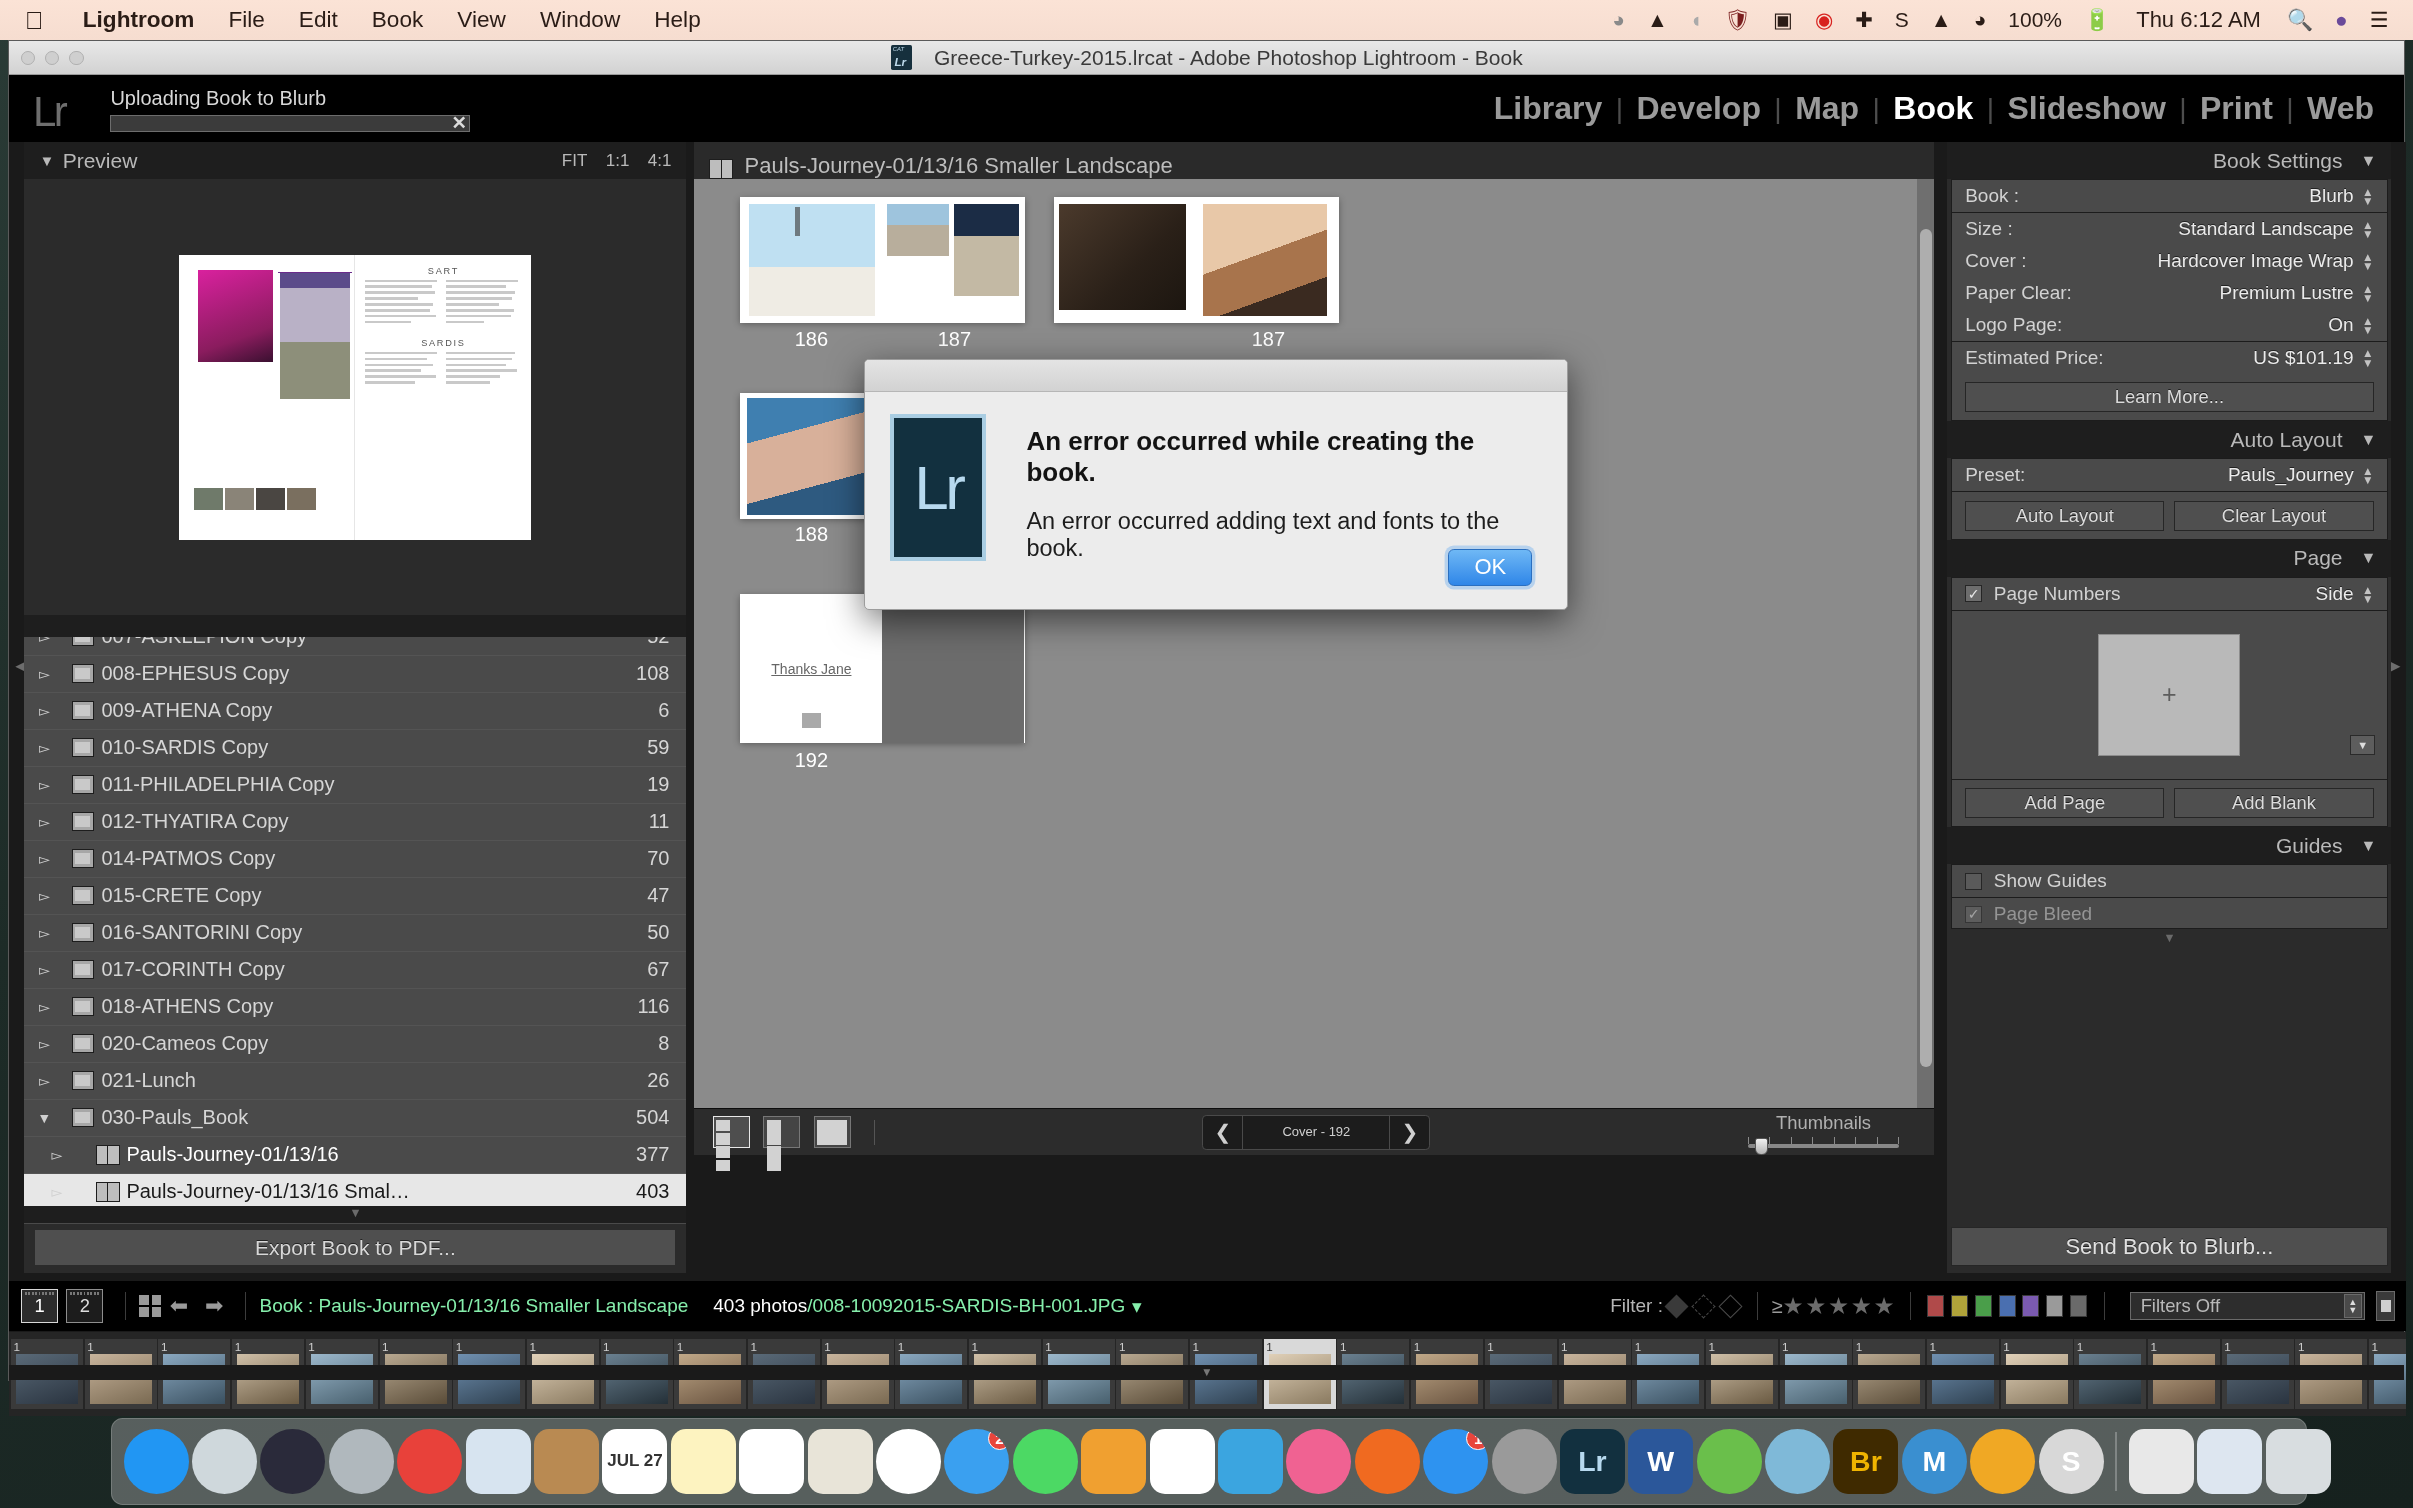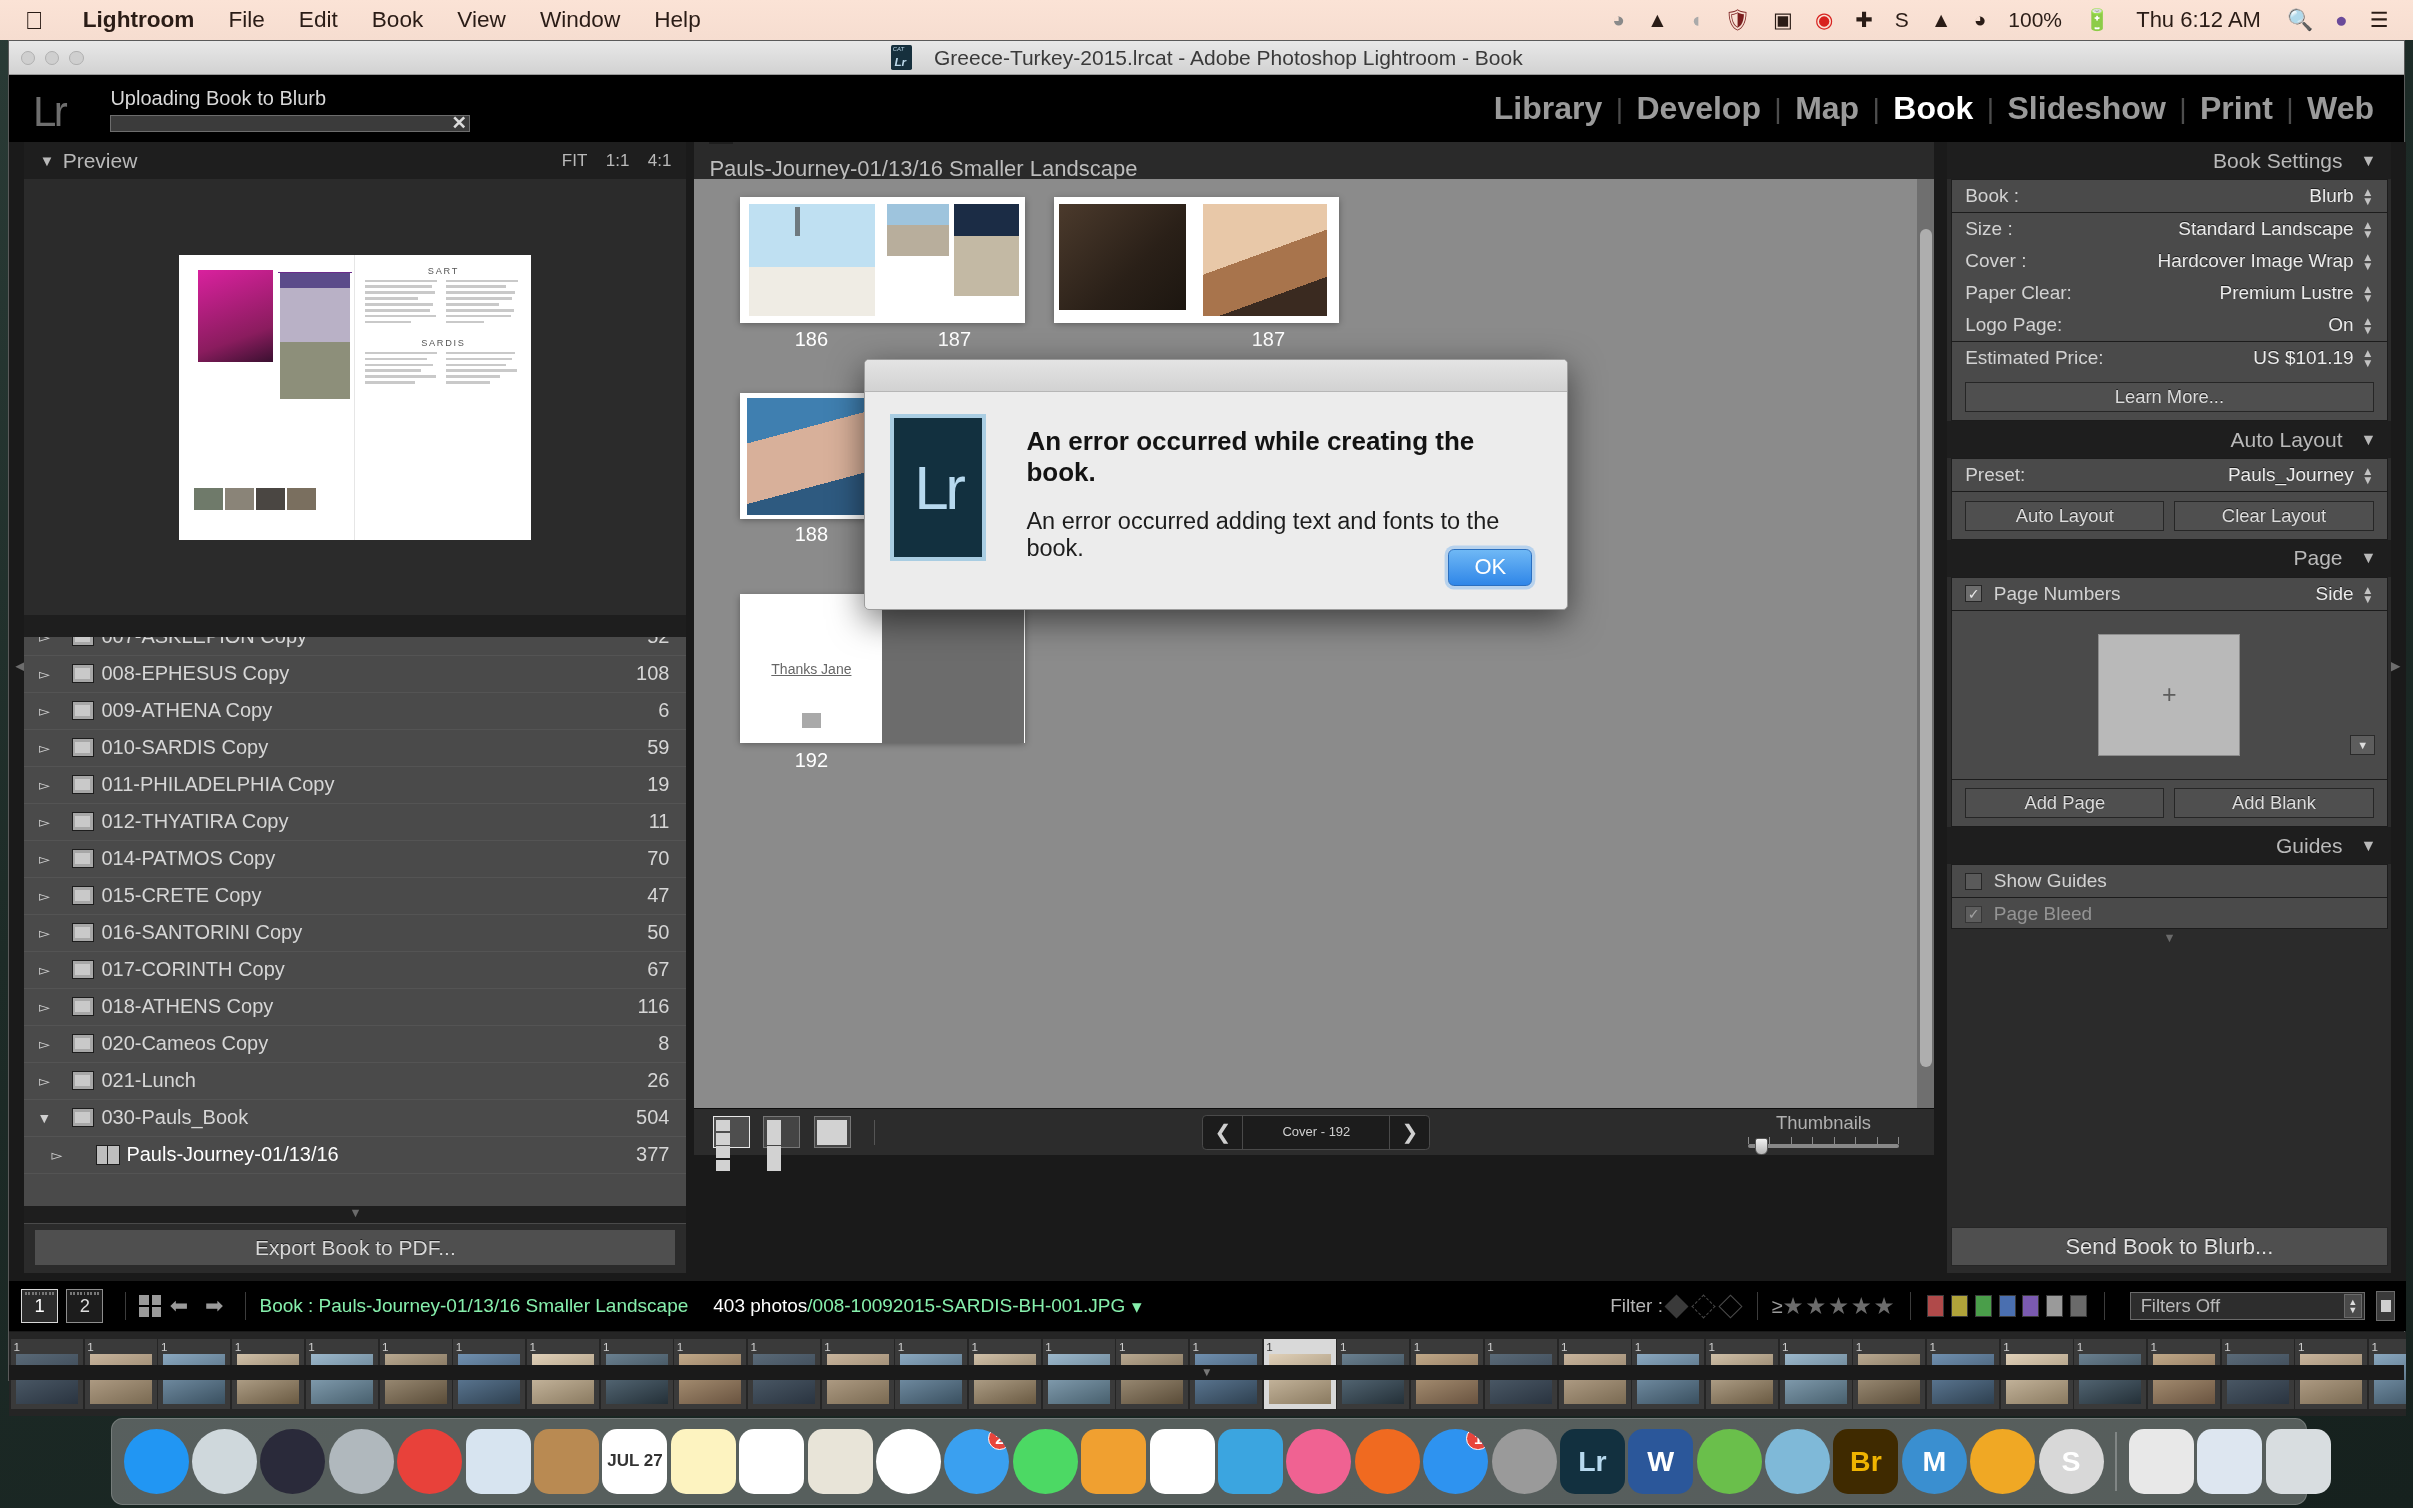--- a/index.html
+++ b/index.html
@@ -109,21 +109,21 @@
       color:#d8d8d8; font-size:21px; display:flex; align-items:center; justify-content:center;
       text-shadow:0 -0.8px 0 #222; }
 
   
   .collapseL { position:absolute; left:1.7px; top:511px; color:#6d6d6d; font-size:22px;}
   .collapseR { position:absolute; right:1.7px; top:511px; color:#6d6d6d; font-size:22px;}
 
   
   .center { position:absolute; left:685px; top:0; width:1240px; height:1131px; background:#1a1a1a;}
   .centerhdr { height:37px; background:#2a2a2a; color:#bdbdbd; font-size:22px;
-      display:flex; align-items:flex-start; gap:11.7px; padding:0 15px;flex-direction:column; }
+      display:flex; align-items:flex-end; gap:11.7px; padding:0 15px; }
   .canvas { position:relative; height:929px; background:#8b8b8b; overflow:hidden;}
   .scroll-v { position:absolute; right:0; top:0; width:17px; height:100%; background:#6f6f6f;}
   .scroll-v .thumb { position:absolute; left:2.5px; top:50px; width:11.7px; height:838px;
      background:#aeaeae; border-radius:5.9px;}
   .spread { position:absolute; background:#fff; box-shadow:0 1.7px 6.7px rgba(0,0,0,.35); display:flex;}
   .pg { position:relative; background:#fff; overflow:hidden;}
   .pgnum { position:absolute; color:#fff; font-size:20px; text-align:center; }
   .ph { position:absolute; background-size:cover; }
 
   .toolbar2 { height:47px; background:#2c2c2c; display:flex; align-items:center;
@@ -515,20 +515,31 @@
               <div class="dis">▻</div>
               <div class="st">
                 <span class="bookic">
                   <i></i>
                   <i></i>
                 </span>
               </div>
               <div class="nm">Pauls-Journey-01/13/16</div>
               <div class="ct">377</div>
             </div>
+            <div class="crow child sel">
+              <div class="dis">▻</div>
+              <div class="st">
+                <span class="bookic">
+                  <i></i>
+                  <i></i>
+                </span>
+              </div>
+              <div class="nm">Pauls-Journey-01/13/16 Smal…</div>
+              <div class="ct">403</div>
+            </div>
           </div>
 
         <div class="lp-foot">
           <div class="lp-chev">▼</div>
           <div class="btnwide">Export Book to PDF...</div>
         </div>
       </div>
 
       <div class="center">
         <div class="centerhdr">

